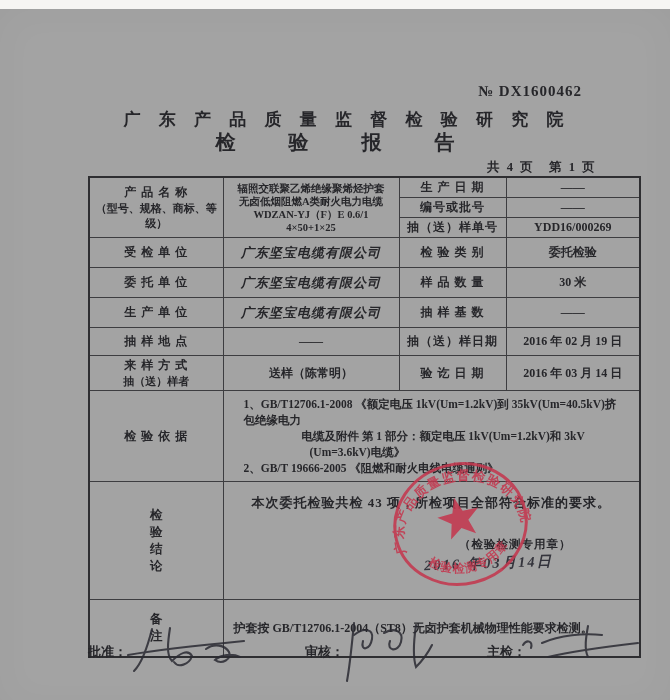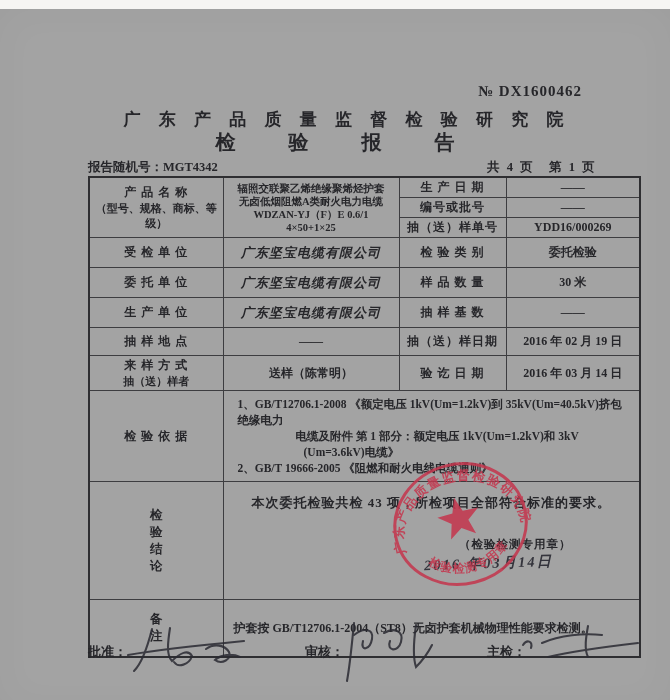--- a/index.html
+++ b/index.html
@@ -22,21 +22,21 @@
   }
   table.report td {
     border:1.5px solid #3d3d40; text-align:center; vertical-align:middle;
     padding:1px 4px; overflow:hidden;
   }
   table.report { border:2px solid #2e2e31; }
   .lab { letter-spacing:1px; }
   .sub-label { font-size:11px; font-weight:bold; }
   .product-lines div { font-size:10.5px; line-height:13px; }
   .company { font-size:13px; letter-spacing:1px;font-style:italic; }
-  .basis-cell { text-align:left !important; vertical-align:top !important; padding:5px 14px !important; }
+  .basis-cell { text-align:left !important; vertical-align:top !important; padding:5px 20px !important; }
   .basis-cell div { font-size:11.5px; line-height:16px; }
   .basis-ind1 { margin-left:58px; }
   .basis-ind2 { margin-left:66px; }
   .vlabel { display:flex; flex-direction:column; align-items:center; justify-content:space-around; height:100%; padding:10px 0; }
   .vlabel span { font-size:12.5px; }
   .conc-cell { vertical-align:top !important; padding-top:12px !important; }
   .conclusion-text { font-size:13px; letter-spacing:1px; }
   .remark-cell { text-align:left !important; padding-left:10px !important; font-size:12px; }
 
   .seal-note { position:absolute; top:528px; left:459px; font-size:11.5px; font-weight:bold; letter-spacing:1px; }
@@ -53,21 +53,20 @@
   .page-number { position:absolute; top:683px; left:0; width:100%; text-align:center; font-size:12px; font-weight:bold; color:#3a3a3e; }
 </style>
 </head>
 <body>
 
 <div class="page">
 
   <div class="report-no">№ DX1600462</div>
   <div class="institute">广 东 产 品 质 量 监 督 检 验 研 究 院</div>
   <div class="doc-title">检 验 报 告</div>
-  <div class="serial">报告随机号：MGT4342</div>
   <div class="pagination">共 4 页　第 1 页</div>
 
   <table class="report">
     <colgroup>
         <col style="width:134px">
         <col style="width:176px">
         <col style="width:107px">
         <col style="width:134px">
       </colgroup>
     <tbody>

